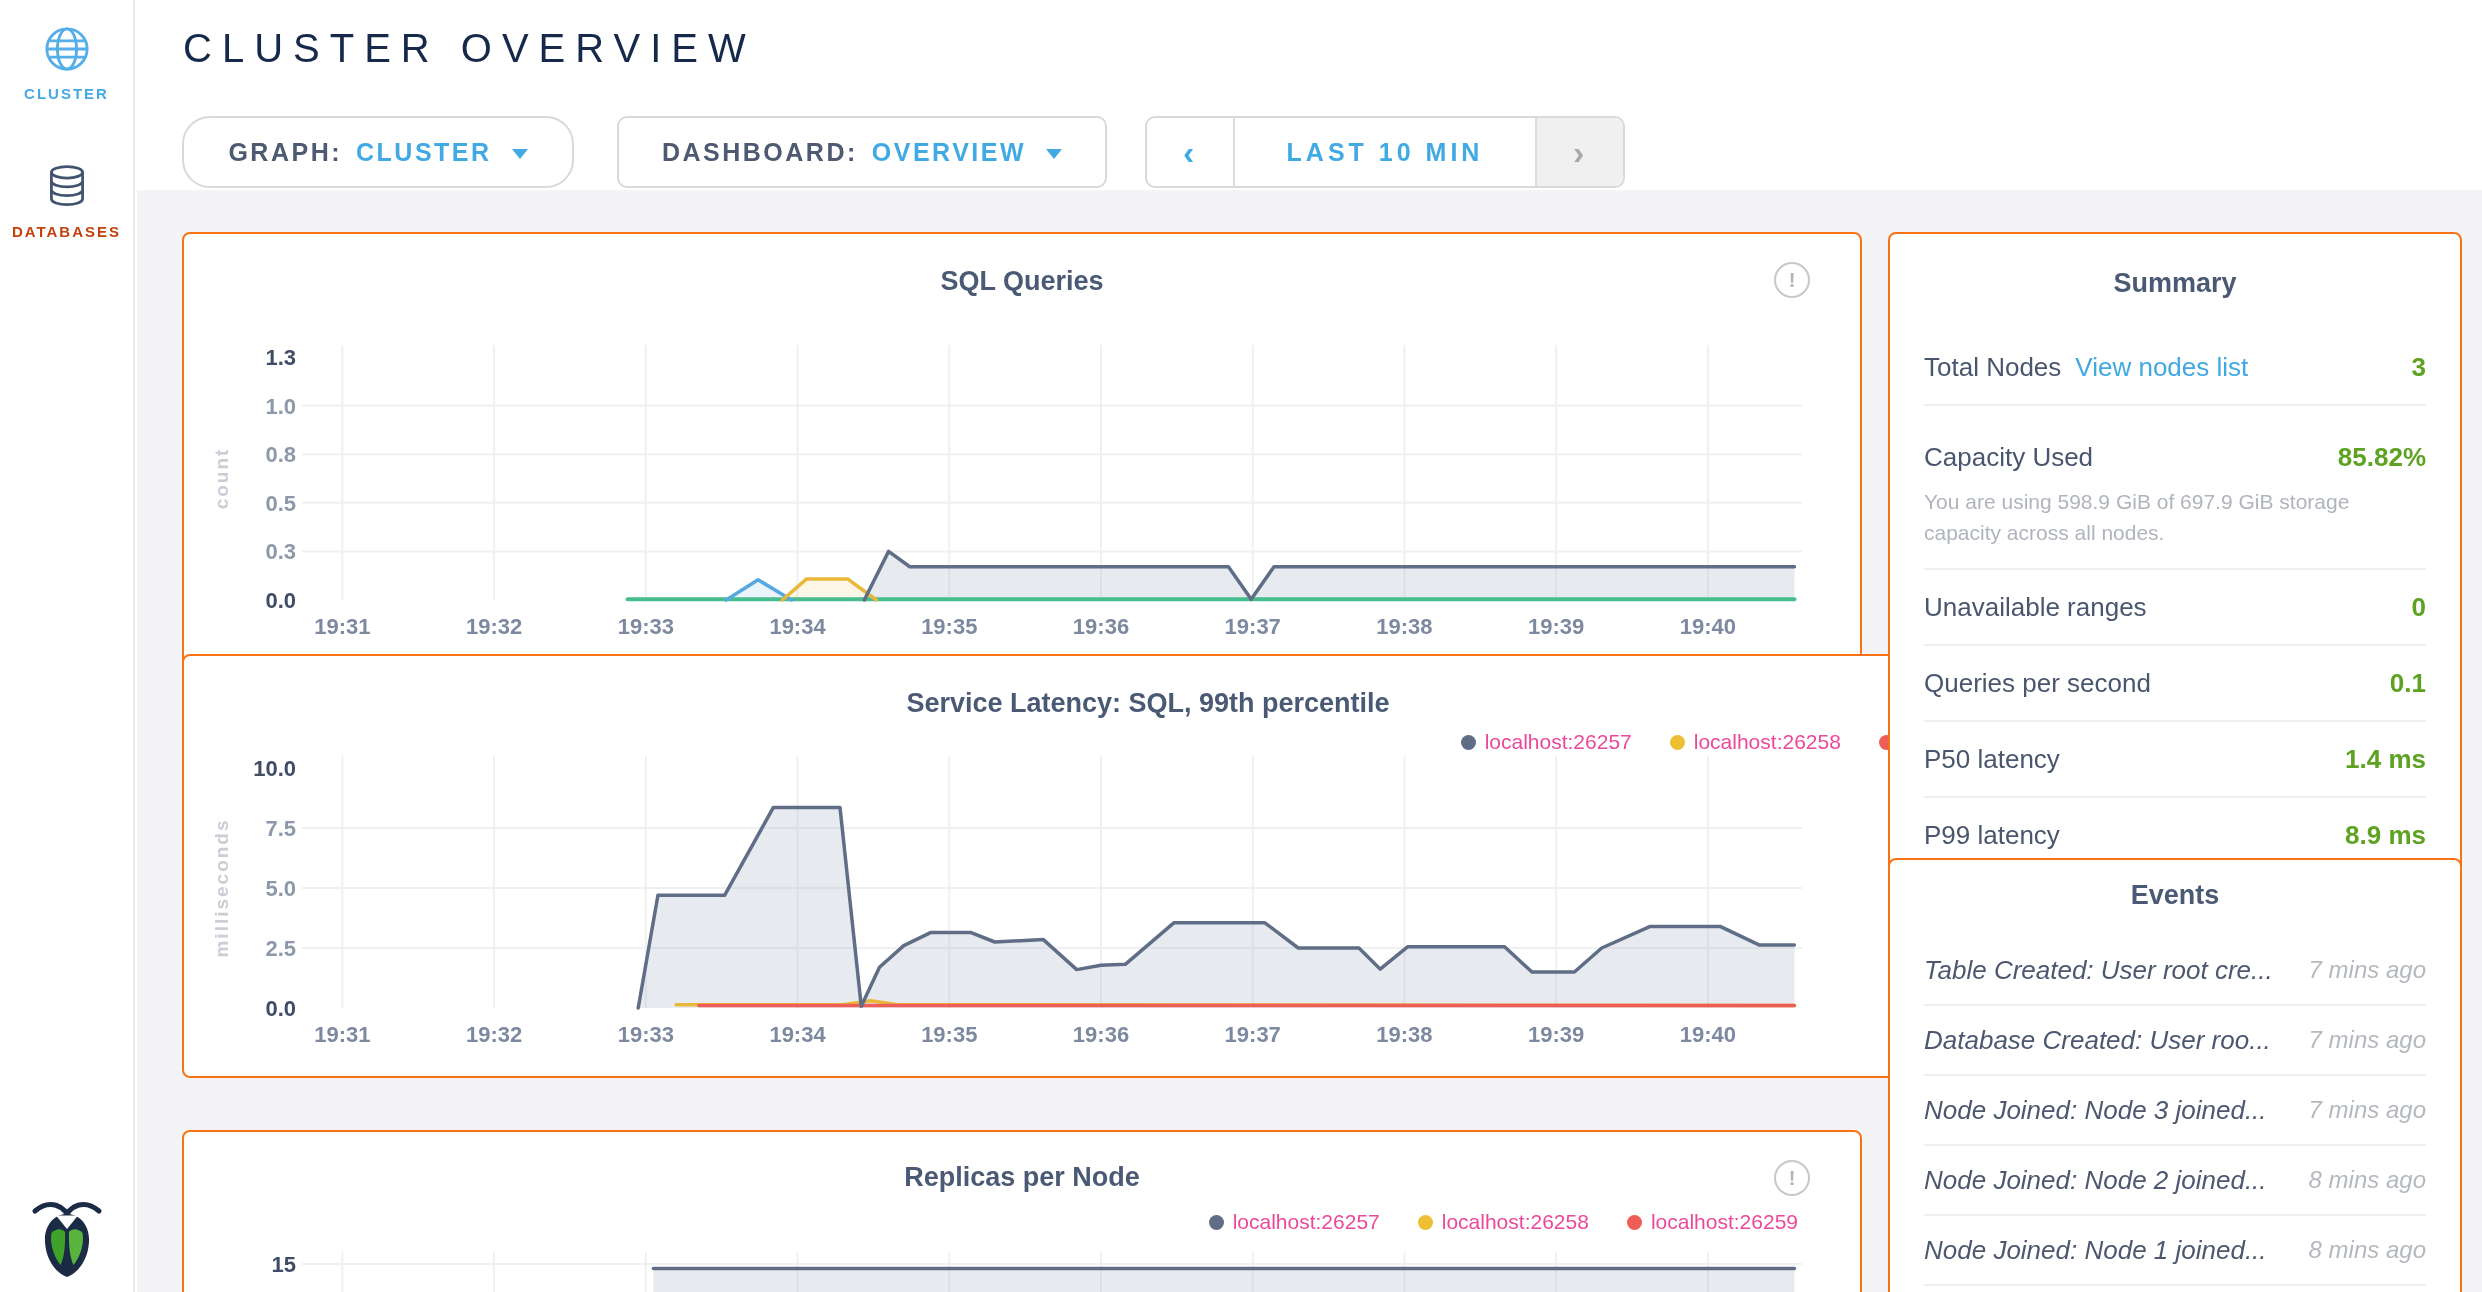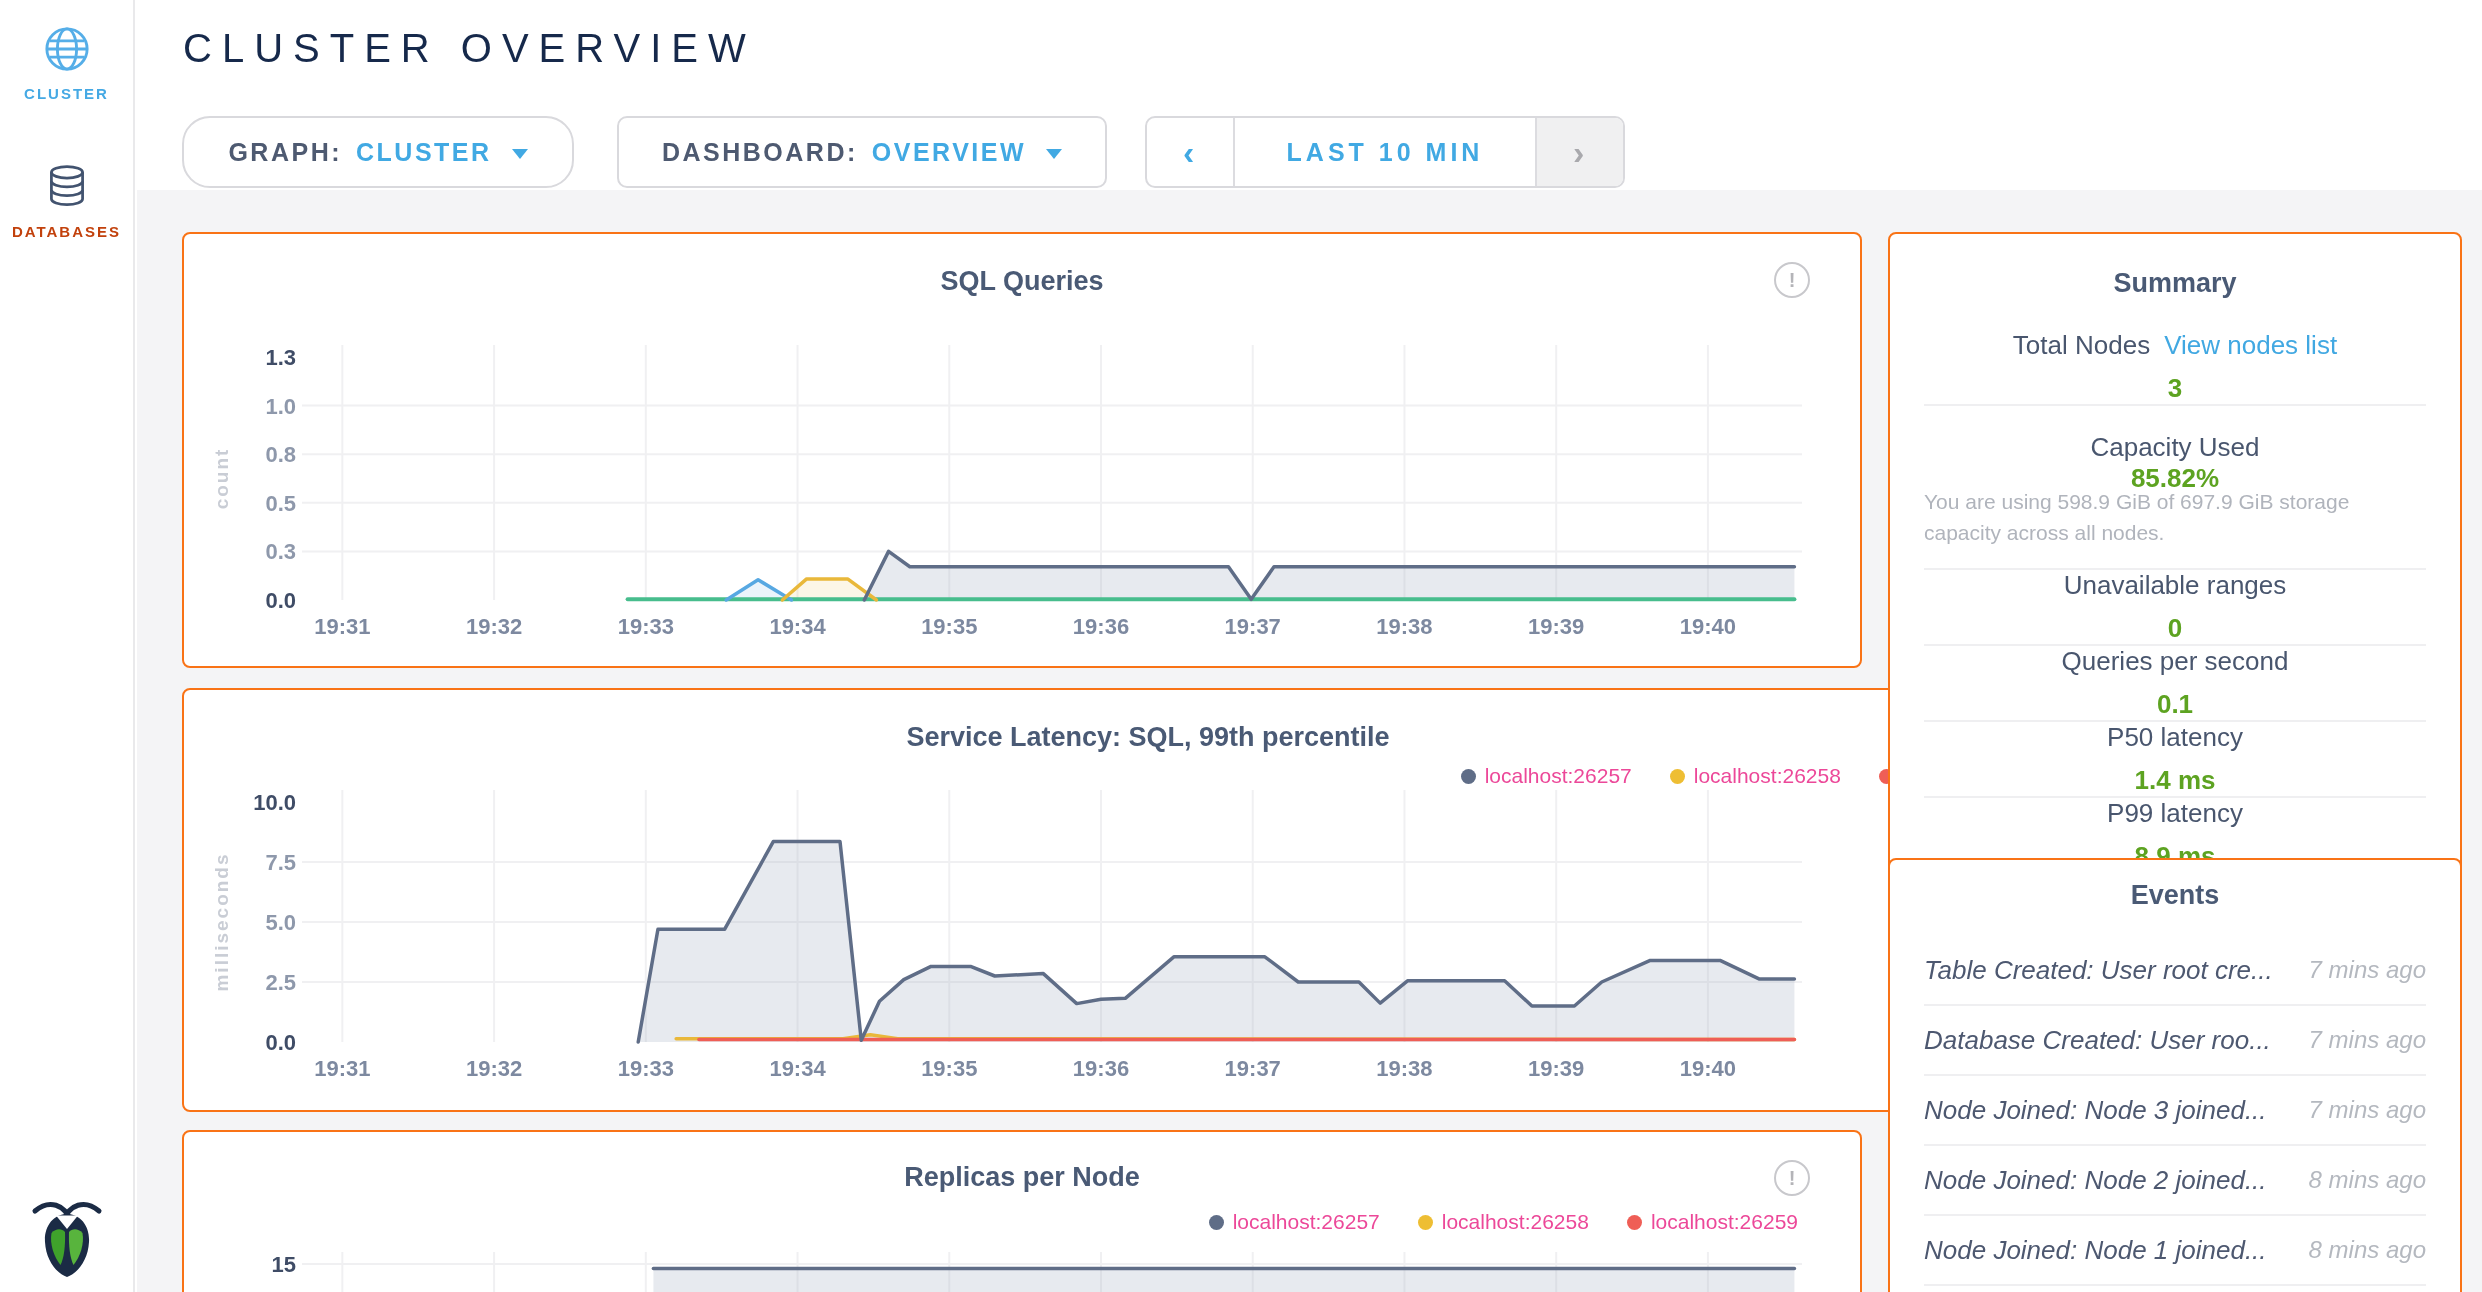--- a/index.html
+++ b/index.html
@@ -26,21 +26,21 @@
   .caret{margin-left:6px;margin-top:4px;}
   #time-selector{left:1145px;width:480px;gap:0;padding:0;overflow:hidden;cursor:default;}
   .time-seg{height:100%;display:flex;align-items:center;justify-content:center;box-sizing:border-box;}
   #time-prev{width:88px;border-right:2px solid #dcdce0;color:#41a9e3;font-size:34px;font-weight:700;cursor:pointer;}
   #time-label{flex:1;color:#41a9e3;letter-spacing:4px;}
   #time-next{width:88px;border-left:2px solid #dcdce0;background:#f0f0f1;color:#a9a9ad;font-size:34px;font-weight:700;cursor:pointer;}
   
   #dash-bg{position:absolute;left:137px;top:190px;width:2345px;height:1102px;background:#f4f4f6;}
   .card{position:absolute;background:#fff;border:2px solid #f97316;border-radius:8px;box-sizing:border-box;}
   #card-sql{left:182px;top:232px;width:1680px;height:436px;}
-  #card-latency{left:182px;top:688px;width:1932px;height:424px;}
+  #card-latency{left:182px;top:654px;width:1932px;height:424px;}
   #card-replicas{left:182px;top:1130px;width:1680px;height:300px;}
   #card-summary{left:1888px;top:232px;width:574px;height:642px;}
   #card-events{left:1888px;top:858px;width:574px;height:560px;}
   .chart-title{position:absolute;left:0;right:0;top:32px;text-align:center;font-size:27px;font-weight:700;color:#4a5a75;}
   .info-icon{position:absolute;right:50px;top:28px;width:32px;height:32px;border:2px solid #c8c8cc;border-radius:50%;
              color:#b4b4b8;font-size:20px;font-weight:700;display:flex;align-items:center;justify-content:center;cursor:pointer;}
   .legend{position:absolute;right:62px;display:flex;gap:38px;align-items:center;}
   #card-latency .legend{top:74px;}
   #card-replicas .legend{top:78px;}
   .legend-item{display:flex;align-items:center;gap:9px;font-size:21px;color:#ec4899;}
@@ -54,21 +54,21 @@
   svg.chart .ylab{font-size:19px;font-weight:700;fill:#c9cdd5;letter-spacing:2px;text-anchor:middle;}
   
   .panel-heading{position:absolute;left:0;right:0;text-align:center;font-size:27px;font-weight:700;color:#4a5a75;}
   #card-summary .panel-heading{top:34px;}
   #card-events .panel-heading{top:20px;}
   .rows{position:absolute;left:34px;right:34px;}
   #summary-rows{top:96px;}
   #events-rows{top:76px;}
   .sum-row{border-bottom:2px solid #efeff1;}
   .sum-row:last-child{border-bottom:none;}
-  .sum-main{display:flex;align-items:center;justify-content:space-between;height:74px;flex-direction:column;}
+  .sum-main{display:flex;align-items:center;justify-content:space-between;height:74px;}
   .sum-row.has-note .sum-main{height:50px;padding-top:26px;}
   .sum-left{display:flex;align-items:center;gap:14px;font-size:26px;color:#49566e;}
   .sum-link{color:#41a8e2;text-decoration:none;cursor:pointer;}
   .sum-value{font-size:26px;font-weight:700;color:#5da321;}
   .sum-note{font-size:21px;line-height:31px;color:#b0b4bc;padding:4px 0 20px 0;}
   .event-row{display:flex;align-items:center;justify-content:space-between;height:68px;border-bottom:2px solid #efeff1;font-style:italic;}
   .event-text{font-size:26px;color:#4d5870;}
   .event-time{font-size:24px;color:#b4b8bf;}
 </style>
 </head>

